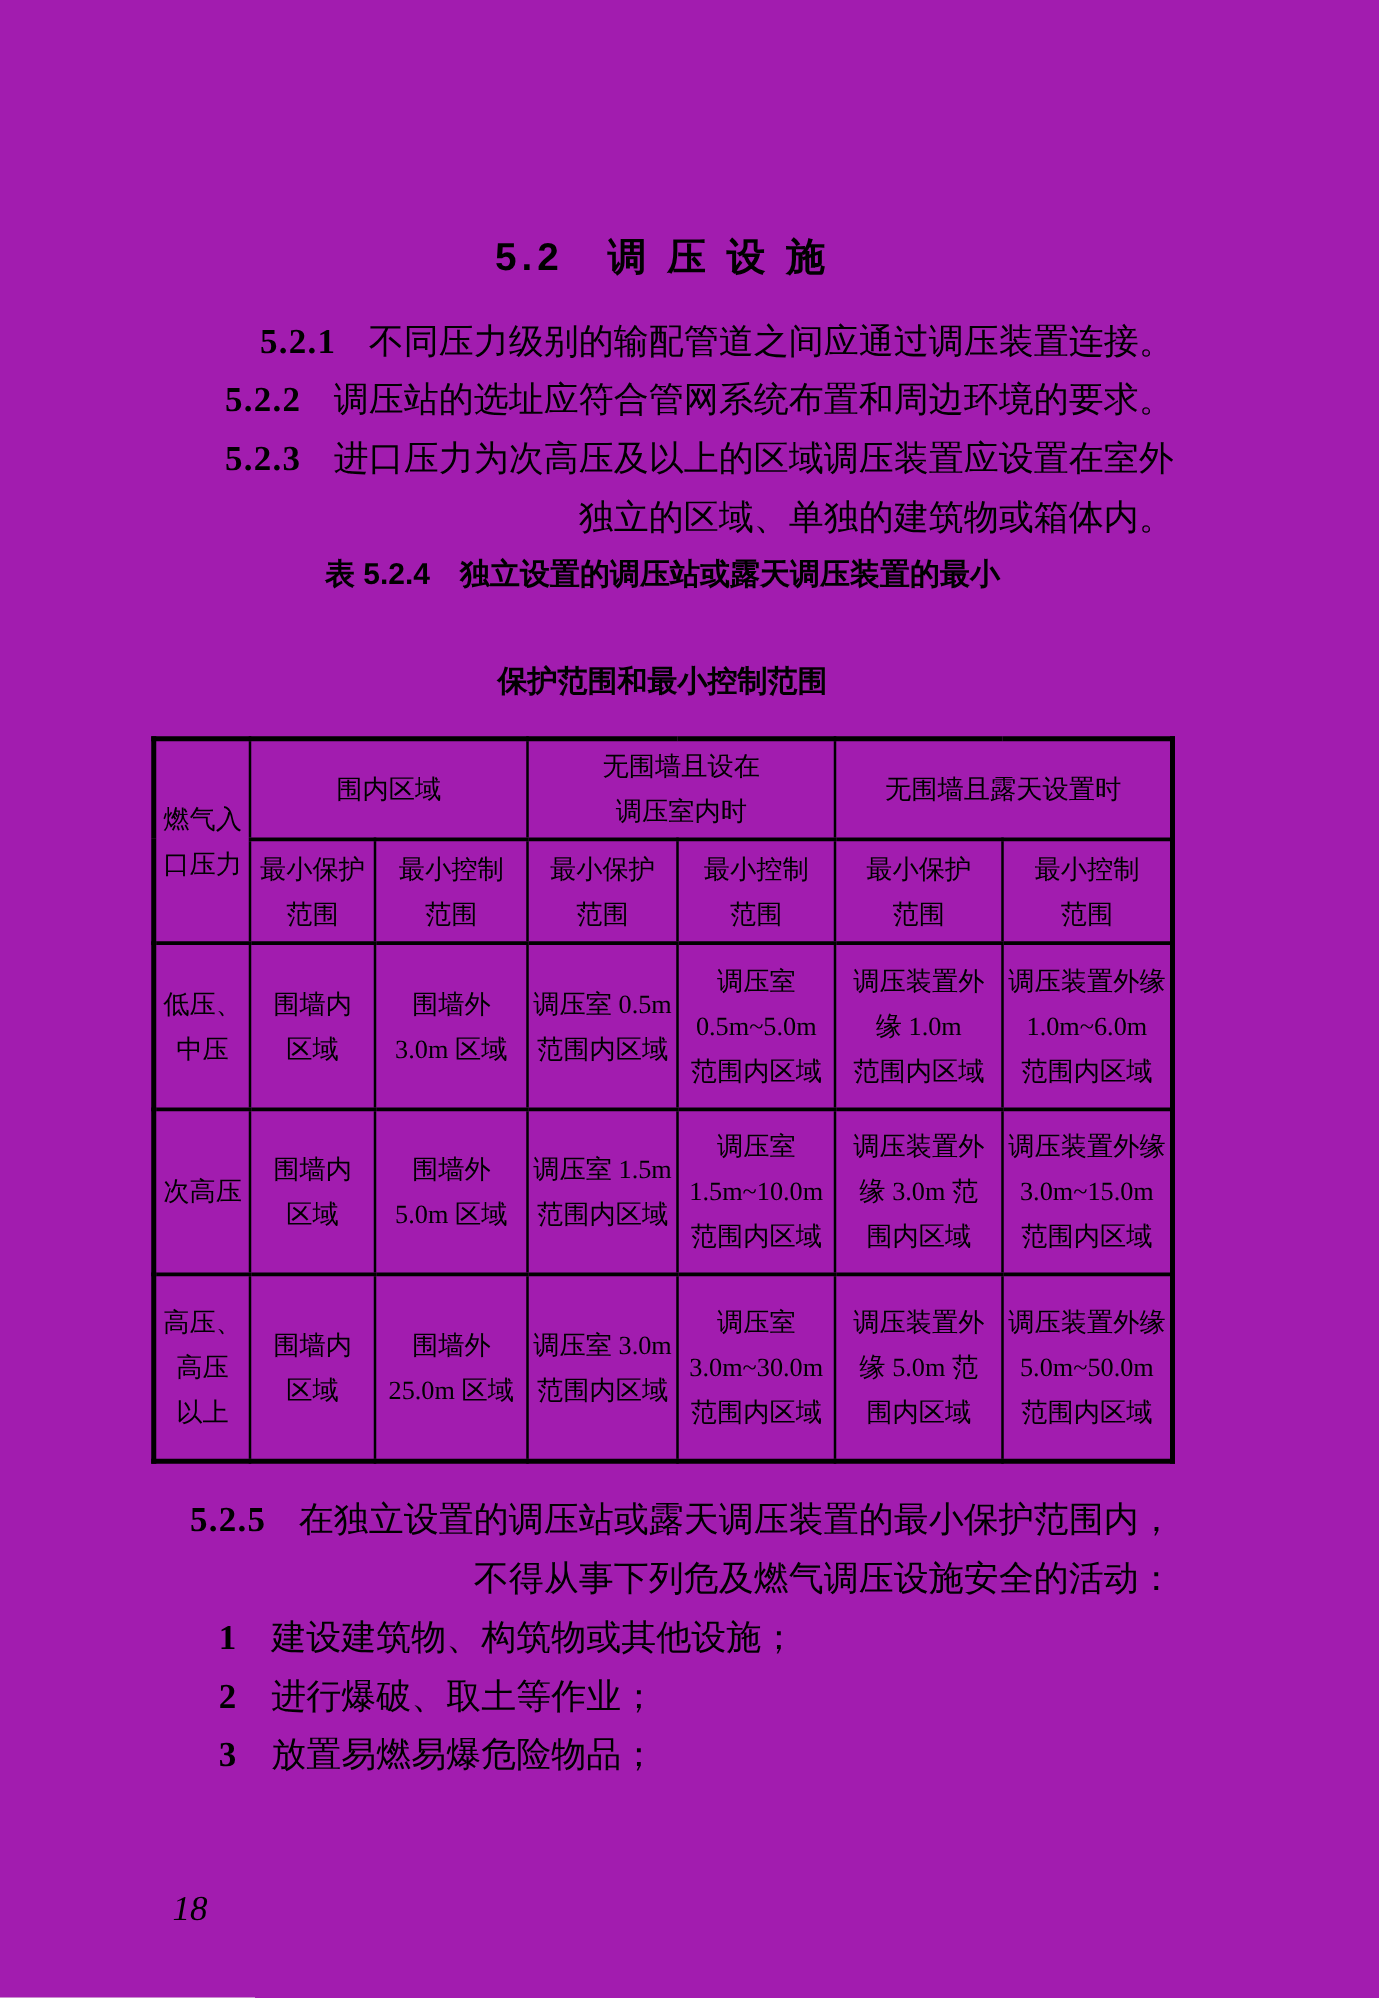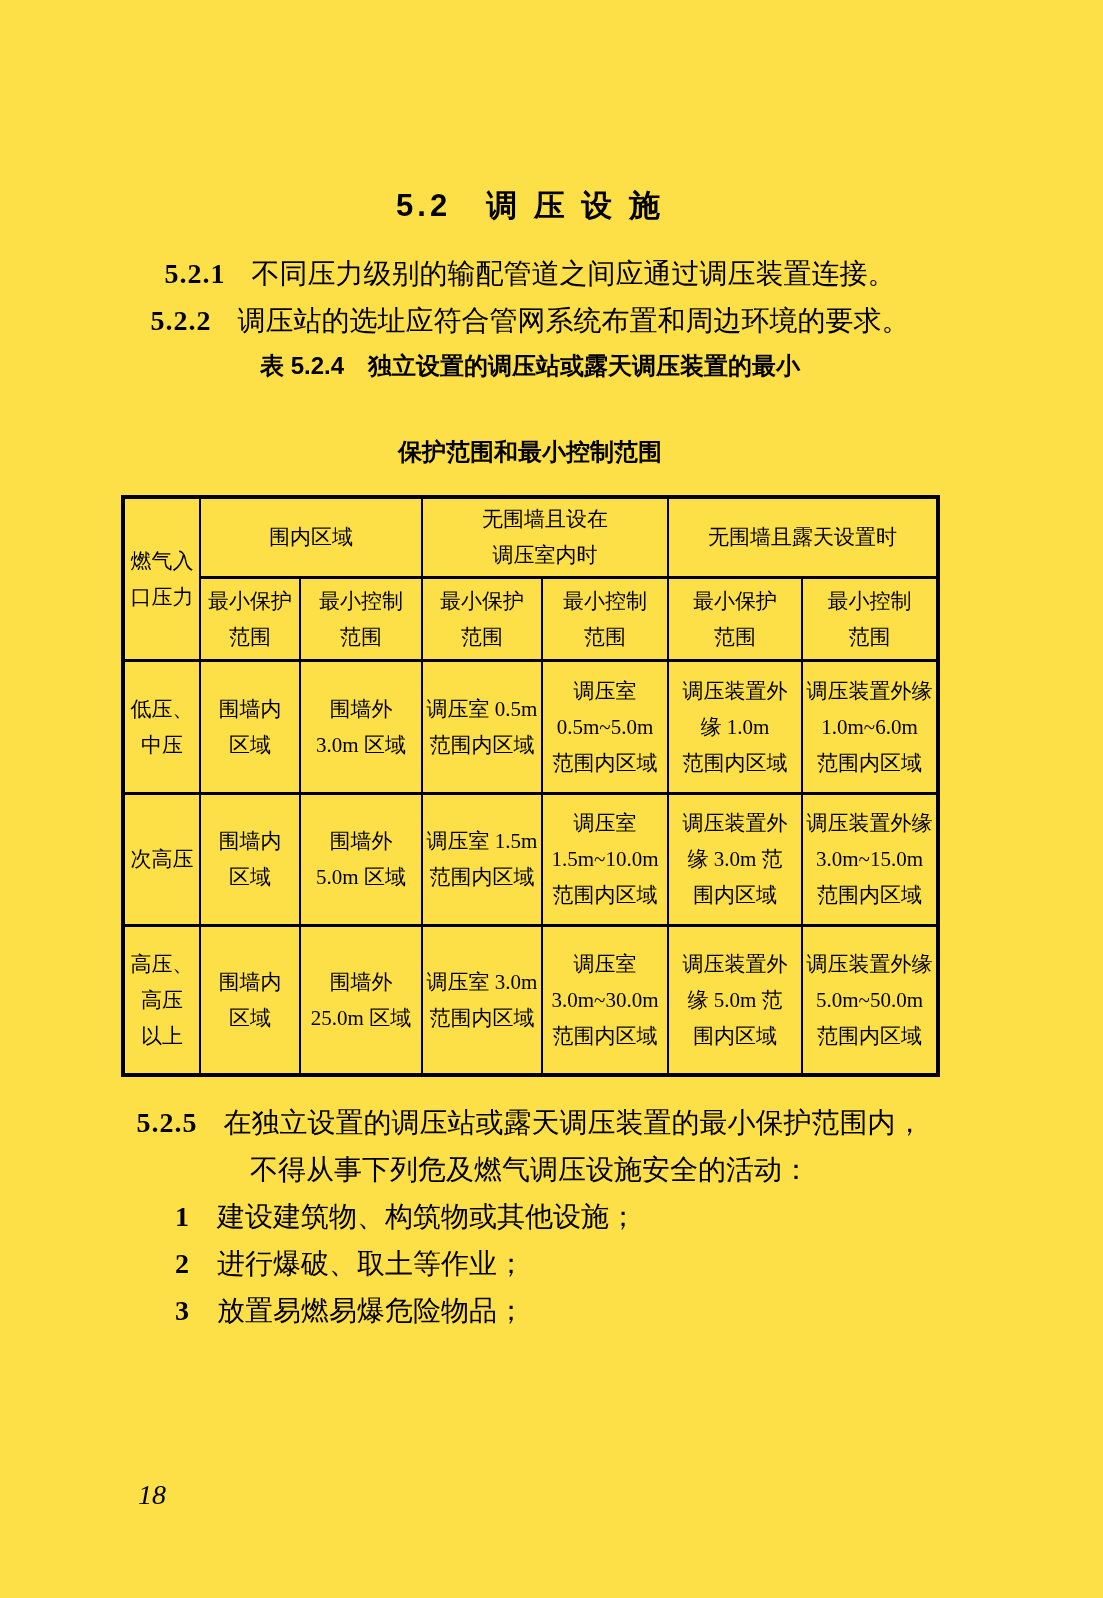--- a/index.html
+++ b/index.html
@@ -1,20 +1,20 @@
 <!DOCTYPE html>
 <html lang="zh"><head>
 <meta charset="utf-8">
 <style>
   html,body{margin:0;padding:0;background:#e8e8e8;}
   .page{
     position:relative;
     width:1103px;height:1598px;
     margin:0 auto;
-    background:#fde047;
+    background:#a21caf;
     color:#000;
     font-family:"Liberation Serif","DejaVu Serif",serif;
     overflow:hidden;
   }
   .content{position:absolute;left:121px;top:0;width:818px;}
 
   .sec-title{
     margin:186px 0 0 0;
     font-family:"Liberation Sans","DejaVu Sans",sans-serif;
     font-weight:bold;
@@ -23,21 +23,21 @@
     text-align:center;
     line-height:40px;
     white-space:pre-line;
   }
 
   .clauses{margin-top:24px;}
   .clause{
     margin:0;
     font-size:28px;
     line-height:47px;
-    text-align:center;
+    text-align:right;
   }
   .clause .cnum{
     font-weight:bold;
     padding-right:26px;
     letter-spacing:1px;
   }
   .clause .ctext{white-space:pre-line;}
 
   .tbl-caption{
     margin-top:0;
@@ -85,37 +85,39 @@
     line-height:47px;
   }
   .item .inum{
     font-weight:bold;
     padding-right:28px;
   }
 
   .folio{
     position:absolute;
     left:138px;
-    top:1478px;
+    top:1511px;
     font-size:28px;
     font-style:italic;
     line-height:34px;
   }
 </style>
 </head>
 <body>
 
 <div class="page">
   <div class="content">
 
     <h1 class="sec-title">5.2　调 压 设 施</h1>
 
     <div class="clauses">
       <p class="clause"><span class="cnum">5.2.1</span><span class="ctext">不同压力级别的输配管道之间应通过调压装置连接。</span></p>
       <p class="clause"><span class="cnum">5.2.2</span><span class="ctext">调压站的选址应符合管网系统布置和周边环境的要求。</span></p>
+      <p class="clause"><span class="cnum">5.2.3</span><span class="ctext">进口压力为次高压及以上的区域调压装置应设置在室外
+独立的区域、单独的建筑物或箱体内。</span></p>
     </div>
 
     <p class="tbl-caption"><span>表 5.2.4　独立设置的调压站或露天调压装置的最小</span><br>
     <span>保护范围和最小控制范围</span></p>
 
     <table class="spec">
       <colgroup>
         <col style="width:77px">
           <col style="width:100px">
           <col style="width:122px">

